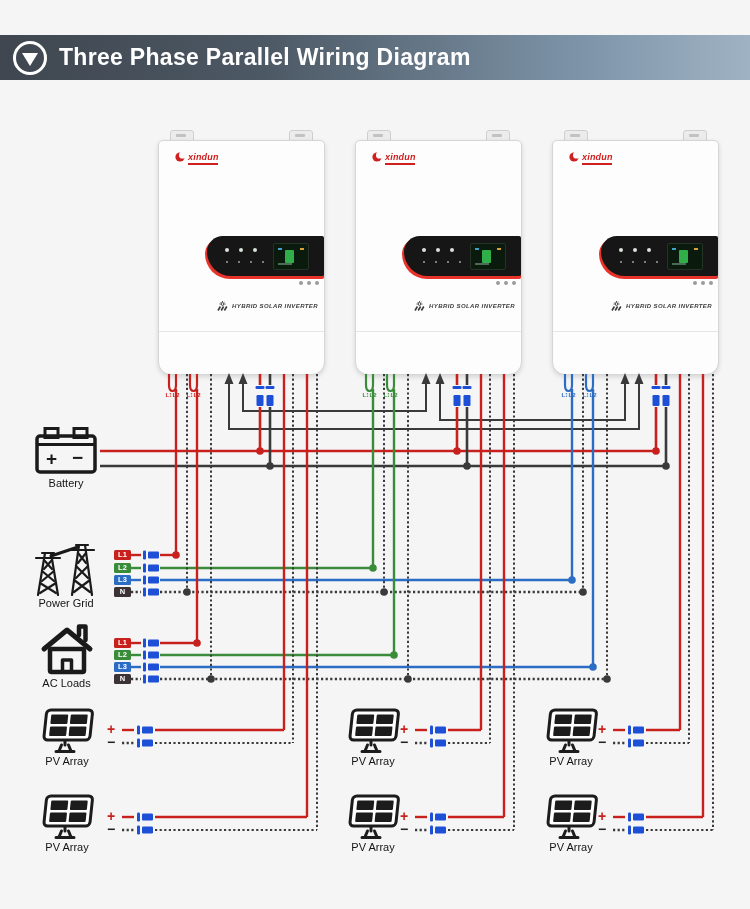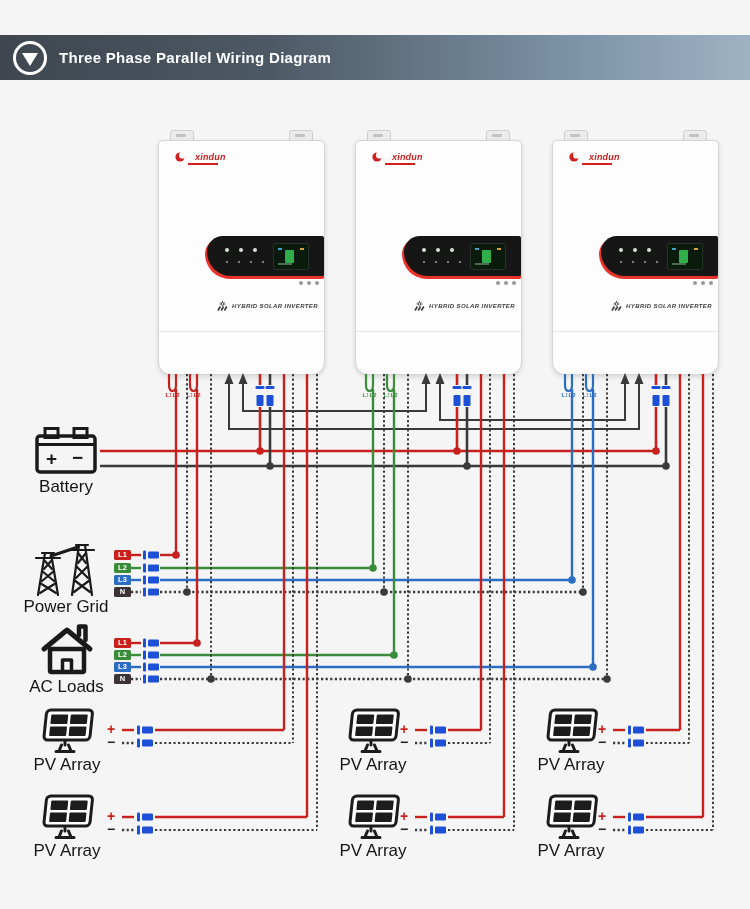--- a/index.html
+++ b/index.html
@@ -4,46 +4,46 @@
 <style>
   html,body{margin:0;padding:0;background:#e9ebec;}
   #stage{position:relative;width:750px;height:909px;background:#f5f5f6;font-family:"Liberation Sans",sans-serif;overflow:hidden;}
   
   .topbar{position:absolute;left:0;top:35px;width:750px;height:45px;
     background:linear-gradient(90deg,#3f464f 0%,#4c5864 35%,#7e95a9 78%,#9fb2c3 100%);
     display:flex;align-items:center;}
   .tri-circle{width:28px;height:28px;border:3px solid #fff;border-radius:50%;margin-left:13px;
     display:flex;align-items:center;justify-content:center;flex:0 0 auto;}
   .tri{width:0;height:0;border-left:8px solid transparent;border-right:8px solid transparent;border-top:13px solid #fff;margin-top:3px;}
-  .title{color:#fff;font-size:15px;font-weight:bold;margin-left:12px;letter-spacing:.3px;text-align:center;}
+  .title{color:#fff;font-size:23px;font-weight:bold;margin-left:12px;letter-spacing:.3px;text-align:center;}
   
   .inverter{position:absolute;top:128px;width:167px;height:247px;}
   .tab{position:absolute;top:2px;width:22px;height:12px;background:#ececec;border:1px solid #cfcfcf;border-radius:3px 3px 0 0;}
   .tab::after{content:"";position:absolute;left:5px;top:3px;width:10px;height:3px;background:#c2c2c2;border-radius:1px;}
   .invbody{position:absolute;left:0;top:12px;width:165px;height:233px;background:#fdfdfd;border:1px solid #d6d6d6;
     border-radius:5px 5px 13px 13px;box-shadow:0 2px 5px rgba(0,0,0,.13);}
-  .logo{position:absolute;left:16px;top:10px;display:flex;align-items:center;gap:9px;}
+  .logo{position:absolute;left:16px;top:10px;display:flex;align-items:center;gap:2px;}
   .brand{color:#cf1f1e;font-size:9px;font-weight:bold;font-style:italic;letter-spacing:.2px;}
   .logo-underline{position:absolute;left:29px;top:22px;width:30px;height:1.5px;background:#cf1f1e;}
   .panel-red{position:absolute;left:46px;top:97px;width:119px;height:41px;background:#e8332a;border-radius:18px 2px 2px 28px;}
   .panel{position:absolute;left:48px;top:95px;width:117px;height:40px;background:#161616;border-radius:17px 2px 2px 26px;}
   .led{position:absolute;width:4px;height:4px;border-radius:50%;background:#d9e2d9;}
   .led2{position:absolute;width:2px;height:2px;border-radius:50%;background:#9aa59a;}
   .screen{position:absolute;left:66px;top:7px;width:34px;height:25px;background:#0a1a0d;border:1px solid #243326;border-radius:2px;}
   .scr-green{position:absolute;left:11px;top:6px;width:9px;height:13px;background:#2fae4a;border-radius:1px;}
   .scr-dot1{position:absolute;left:4px;top:4px;width:4px;height:2px;background:#3fa0c8;}
   .scr-dot2{position:absolute;right:4px;top:4px;width:4px;height:2px;background:#d8a23a;}
   .scr-dot3{position:absolute;left:4px;bottom:4px;width:14px;height:2px;background:#47605047;background:#4c6b55;}
   .btn-dot{position:absolute;width:4px;height:4px;border-radius:50%;background:#9b9b9b;}
   .tagline{position:absolute;right:6px;top:160px;display:flex;align-items:center;gap:3px;
     font-size:6px;font-weight:bold;font-style:italic;color:#3c3c3c;letter-spacing:.4px;}
   .seam{position:absolute;left:0;top:190px;width:165px;height:1px;background:#e6e6e6;}
   
   .io-block{position:absolute;text-align:center;}
-  .io-label{font-size:17px;color:#141414;margin-top:1px;white-space:nowrap;}
+  .io-label{font-size:11px;color:#141414;margin-top:1px;white-space:nowrap;}
   .badge{position:absolute;width:17px;height:10px;line-height:10px;font-size:7.5px;font-weight:bold;color:#fff;
     text-align:center;border-radius:1.5px;}
   .portlbl{position:absolute;top:391px;width:10px;font-size:6px;font-weight:bold;text-align:center;line-height:8px;
     background:rgba(245,245,246,.88);}
   .sign{position:absolute;width:16px;text-align:center;font-size:14px;font-weight:bold;line-height:14px;}
   .wire-layer{position:absolute;left:0;top:0;z-index:3;}
   svg{display:block;}
 </style>
 </head>
 <body>

